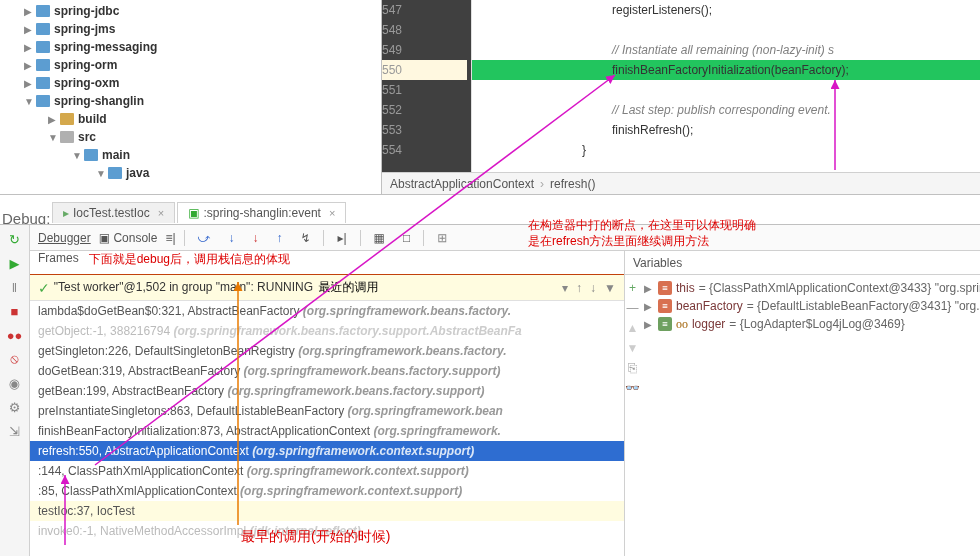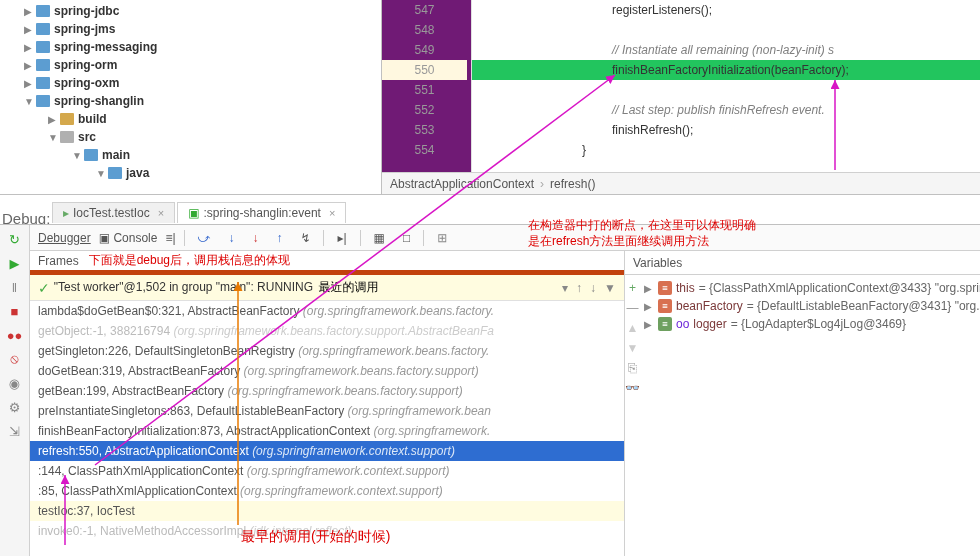--- a/index.html
+++ b/index.html
@@ -12,21 +12,21 @@
 .tree-item.l3 { padding-left: 72px; }
 .tree-item.l4 { padding-left: 96px; }
 .arrow { width: 12px; color: #888; font-size: 10px; }
 .folder-icon { width: 14px; height: 12px; margin-right: 4px; display: inline-block; }
 .folder-blue { background: #5c9dd1; border-radius: 1px; }
 .folder-tan { background: #d4a84c; border-radius: 1px; }
 .folder-gray { background: #b0b0b0; border-radius: 1px; }
 .tree-label { color: #333; font-weight: bold; }
 .editor-area { flex: 1; display: flex; flex-direction: column; }
 .code-area { flex: 1; display: flex; overflow: hidden; }
-.gutter { width: 90px; background: #701a75; border-right: 1px solid #e0e0e0; text-align: center; padding-right: 4px; color: #999; font-family: 'Courier New', monospace; font-size: 13px; }
+.gutter { width: 90px; background: #404040; border-right: 1px solid #e0e0e0; text-align: left; padding-right: 4px; color: #999; font-family: 'Courier New', monospace; font-size: 13px; }
 .gutter-line { height: 20px; line-height: 20px; }
 .code { flex: 1; font-family: 'Courier New', monospace; font-size: 13px; color: #333; }
 .code-line { height: 20px; line-height: 20px; padding-left: 140px; white-space: pre; }
 .code-line.hl { background: #22c55e; }
 .gutter-line.hl { background: #fff8e0; }
 .comment { color: #808080; font-style: italic; }
 .breadcrumb { height: 22px; background: #f5f5f5; border-top: 1px solid #d0d0d0; display: flex; align-items: center; padding-left: 8px; color: #555; }
 .bc-sep { margin: 0 6px; color: #aaa; }
 .debug-label { position: absolute; left: 2px; top: 210px; color: #666; font-size: 15px; }
 .debug-tabs { position: absolute; left: 52px; top: 202px; display: flex; gap: 2px; }
@@ -40,48 +40,48 @@
 .dbg-icon.red { color: #c33; }
 .dbg-icon.gray { color: #888; }
 .debug-main { flex: 1; display: flex; flex-direction: column; }
 .debugger-toolbar { height: 26px; display: flex; align-items: center; gap: 8px; padding: 0 8px; border-bottom: 1px solid #d0d0d0; background: #fafafa; }
 .tb-btn { padding: 2px 4px; color: #555; border: 1px solid transparent; }
 .tb-label { color: #555; }
 .tb-label.uline { text-decoration: underline; }
 .tb-sep { width: 1px; height: 16px; background: #ccc; }
 .frames-area { flex: 1; display: flex; }
 .frames-panel { flex: 1; border-right: 1px solid #d0d0d0; display: flex; flex-direction: column; }
-.frames-header { height: 24px; display: flex; align-items: center; padding: 0 8px; border-bottom: 5px solid #c2410c; color: #555; }
+.frames-header { height: 24px; display: flex; align-items: flex-start; padding: 0 8px; border-bottom: 1px solid #c2410c; color: #555; }
 .frames-header .annot { color: #d00; margin-left: 10px; }
 .thread-row { height: 26px; background: #fffce0; display: flex; align-items: center; padding: 0 8px; border-bottom: 1px solid #e0e0e0; }
 .chk { color: #4a4; font-size: 14px; margin-right: 4px; }
 .thread-text { flex: 1; color: #333; }
 .thread-icons { display: flex; gap: 8px; color: #888; }
 .annot-inline { color: #000000; padding: 0 2px; }
 .stack-list { flex: 1; overflow: hidden; }
 .stack-item { height: 20px; line-height: 20px; padding: 0 8px; color: #555; white-space: nowrap; overflow: hidden; }
-.stack-item .pkg { color: #999; font-style: italic; }
+.stack-item .pkg { color: #999; font-style: italic; font-weight: bold; }
 .stack-item.dim { color: #bbb; }
 .stack-item.dim .pkg { color: #ccc; }
 .stack-item.yellow { background: #fffce0; }
 .stack-item.selected { background: #2e6dd1; color: #fff; }
 .stack-item.selected .pkg { color: #dbe7f7; }
 .vars-panel { width: 355px; display: flex; flex-direction: column; }
 .vars-header { height: 24px; display: flex; align-items: center; padding: 0 8px; border-bottom: 1px solid #d0d0d0; color: #555; }
 .vars-body { flex: 1; display: flex; }
 .vars-left-icons { width: 22px; display: flex; flex-direction: column; align-items: center; padding-top: 6px; gap: 6px; }
 .vars-list { flex: 1; padding: 4px; }
 .var-row { height: 18px; display: flex; align-items: center; gap: 4px; white-space: nowrap; overflow: hidden; }
 .var-arrow { color: #888; width: 10px; font-size: 10px; }
 .var-icon { width: 14px; height: 14px; border-radius: 2px; display: flex; align-items: center; justify-content: center; font-size: 9px; color: #fff; font-family: monospace; }
 .var-icon.red { background: #d87050; }
 .var-icon.green { background: #6ea060; }
 .var-name { color: #7a3838; }
 .var-val { color: #666; }
-.oo-icon { color: #6d28d9; font-family: Liberation Sans, sans-serif; }
+.oo-icon { color: #a16207; font-family: Liberation Serif, serif; }
 .annotation { position: absolute; color: #d00; font-size: 13px; pointer-events: none; z-index: 10; }
 svg.overlay { position: absolute; top: 0; left: 0; pointer-events: none; z-index: 5; }
 .bottom-annot { position: absolute; color: #d00; font-size: 14px; z-index: 10; }
 </style>
 </head>
 <body>
 
 <div class="top-area">
   <div class="project-tree" id="tree">
       <div class="tree-item l1">
@@ -146,21 +146,21 @@
           <div class="gutter-line">552</div>
           <div class="gutter-line">553</div>
           <div class="gutter-line">554</div>
         </div>
       <div class="code" id="code">
           <div class="code-line">registerListeners();</div>
           <div class="code-line"></div>
           <div class="code-line"><span class="comment">// Instantiate all remaining (non-lazy-init) s</span></div>
           <div class="code-line hl">finishBeanFactoryInitialization(beanFactory);</div>
           <div class="code-line"></div>
-          <div class="code-line"><span class="comment">// Last step: publish finishRefresh event.</span></div>
+          <div class="code-line"><span class="comment">// Last step: publish corresponding event.</span></div>
           <div class="code-line">finishRefresh();</div>
           <div class="code-line" style="padding-left: 110px;">}</div>
         </div>
     </div>
     <div class="breadcrumb">
       <span>AbstractApplicationContext</span>
       <span class="bc-sep">›</span>
       <span>refresh()</span>
     </div>
   </div>

